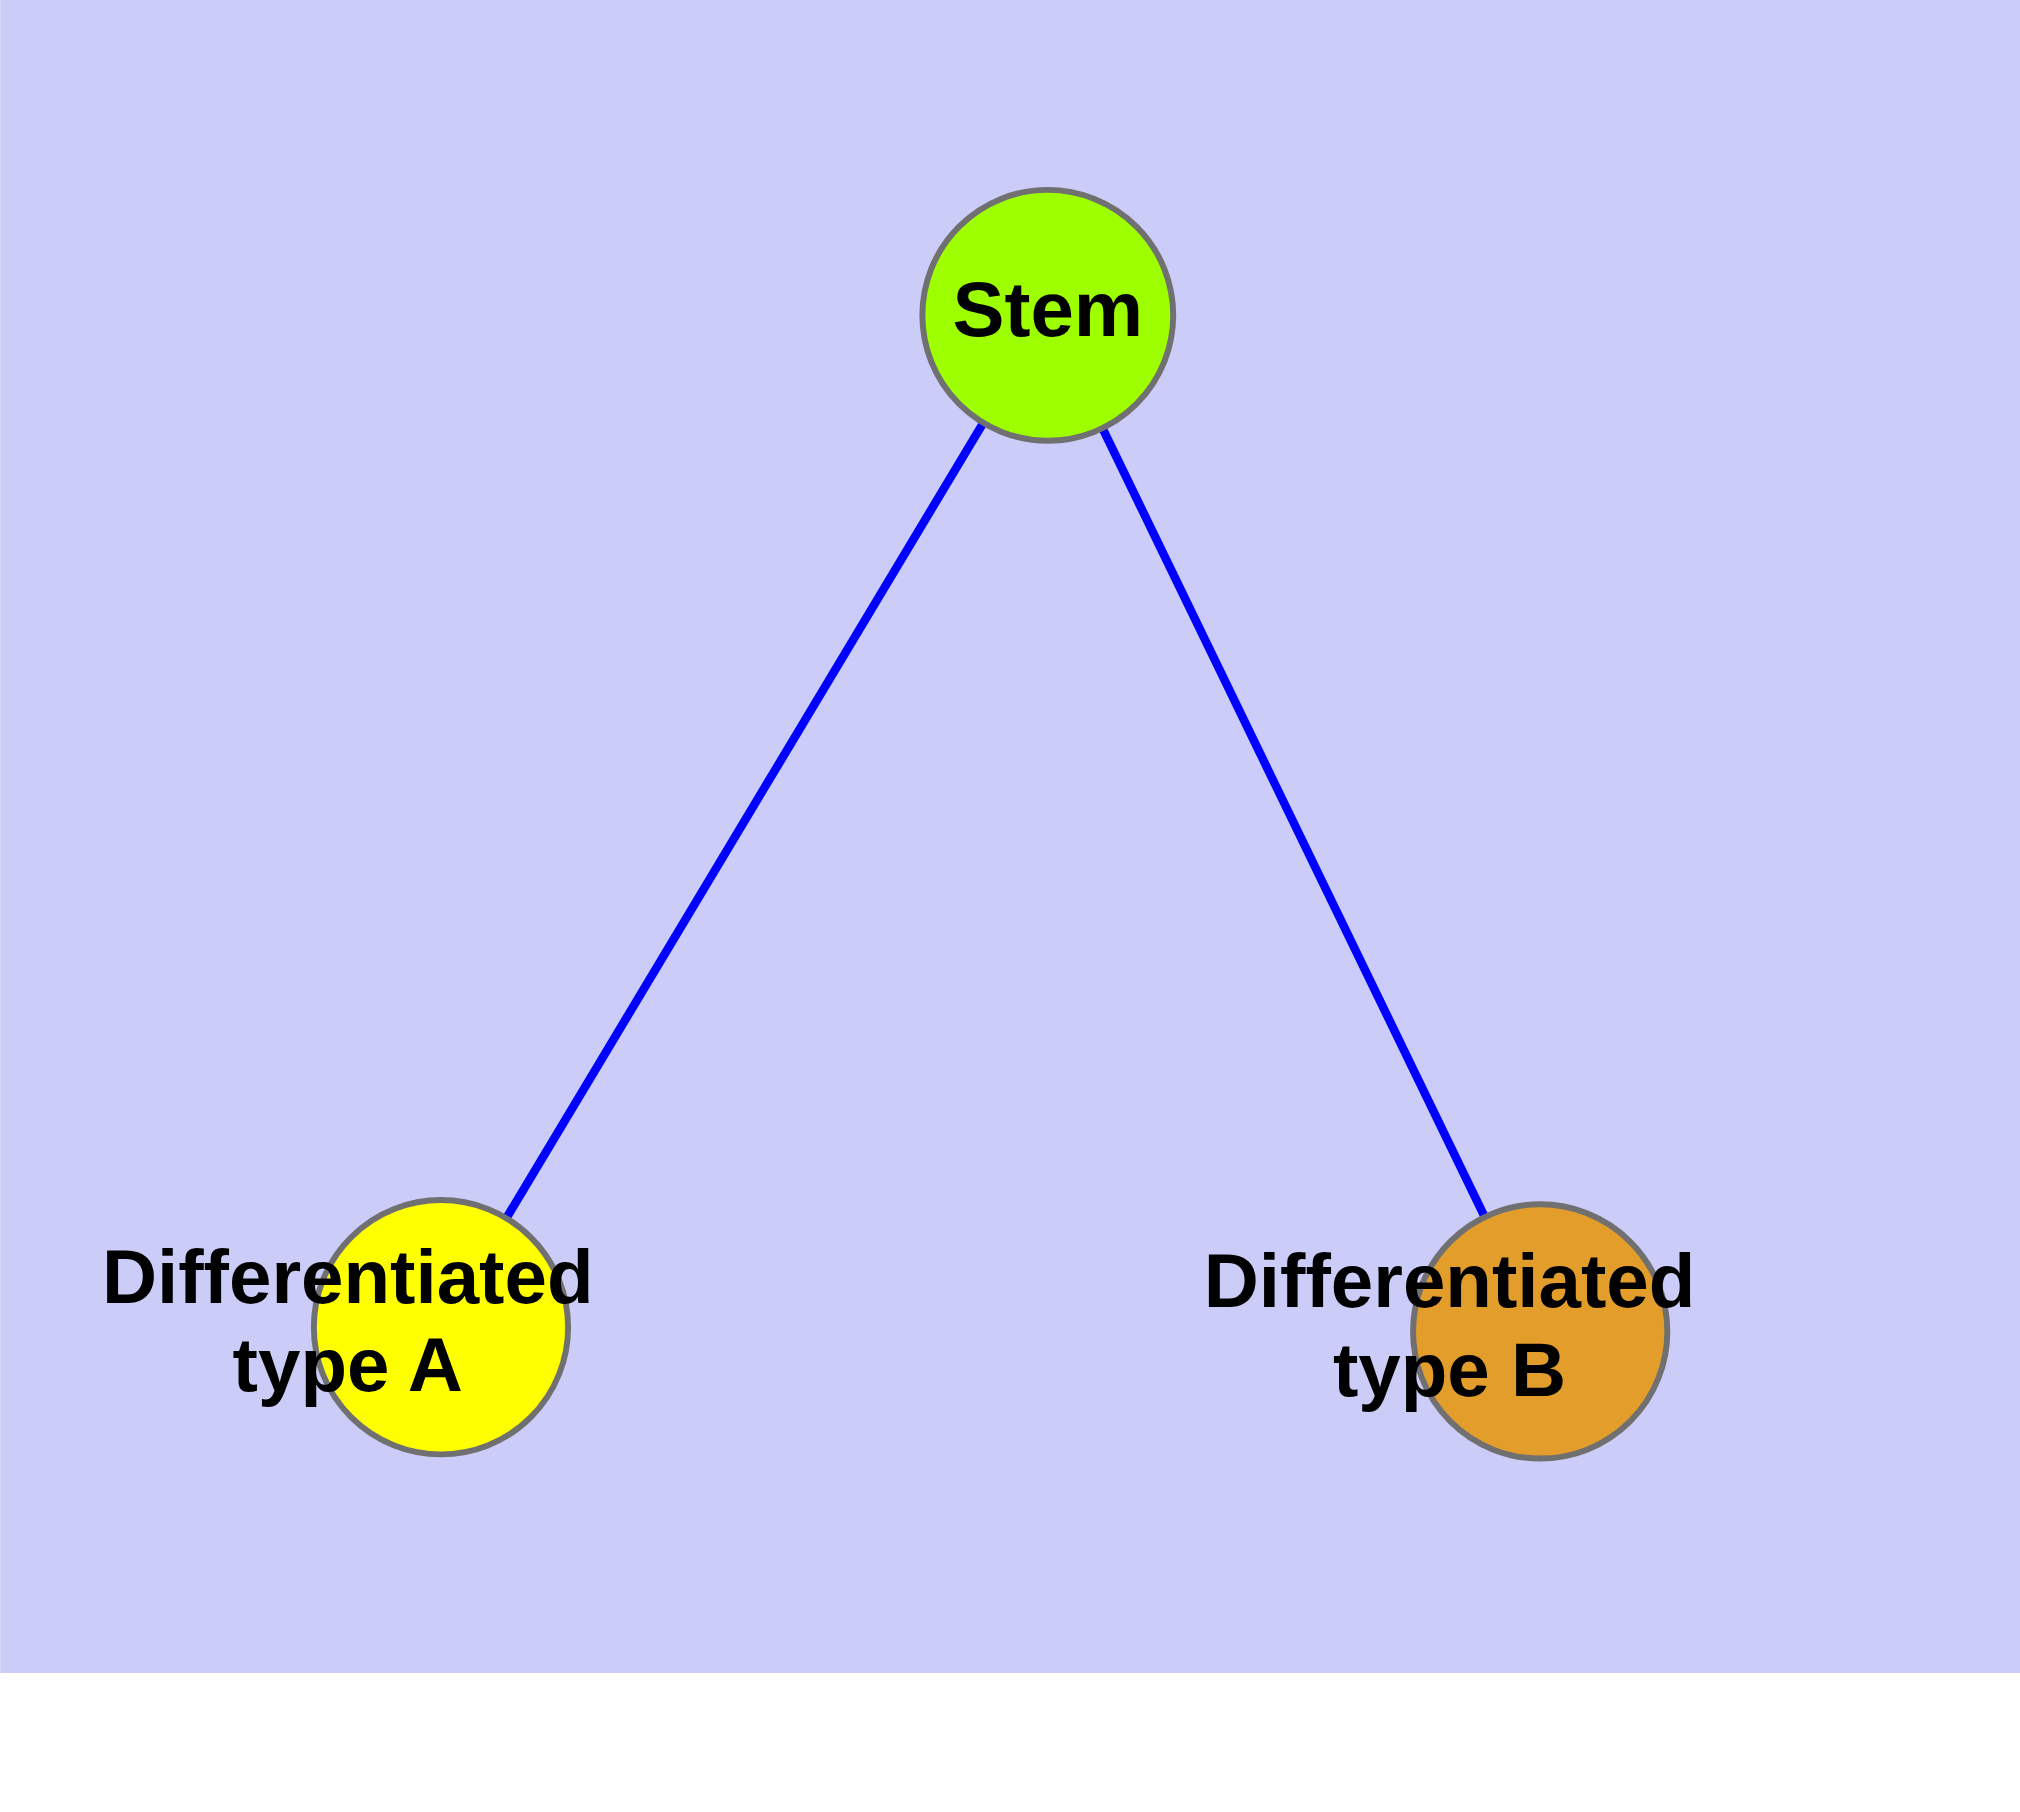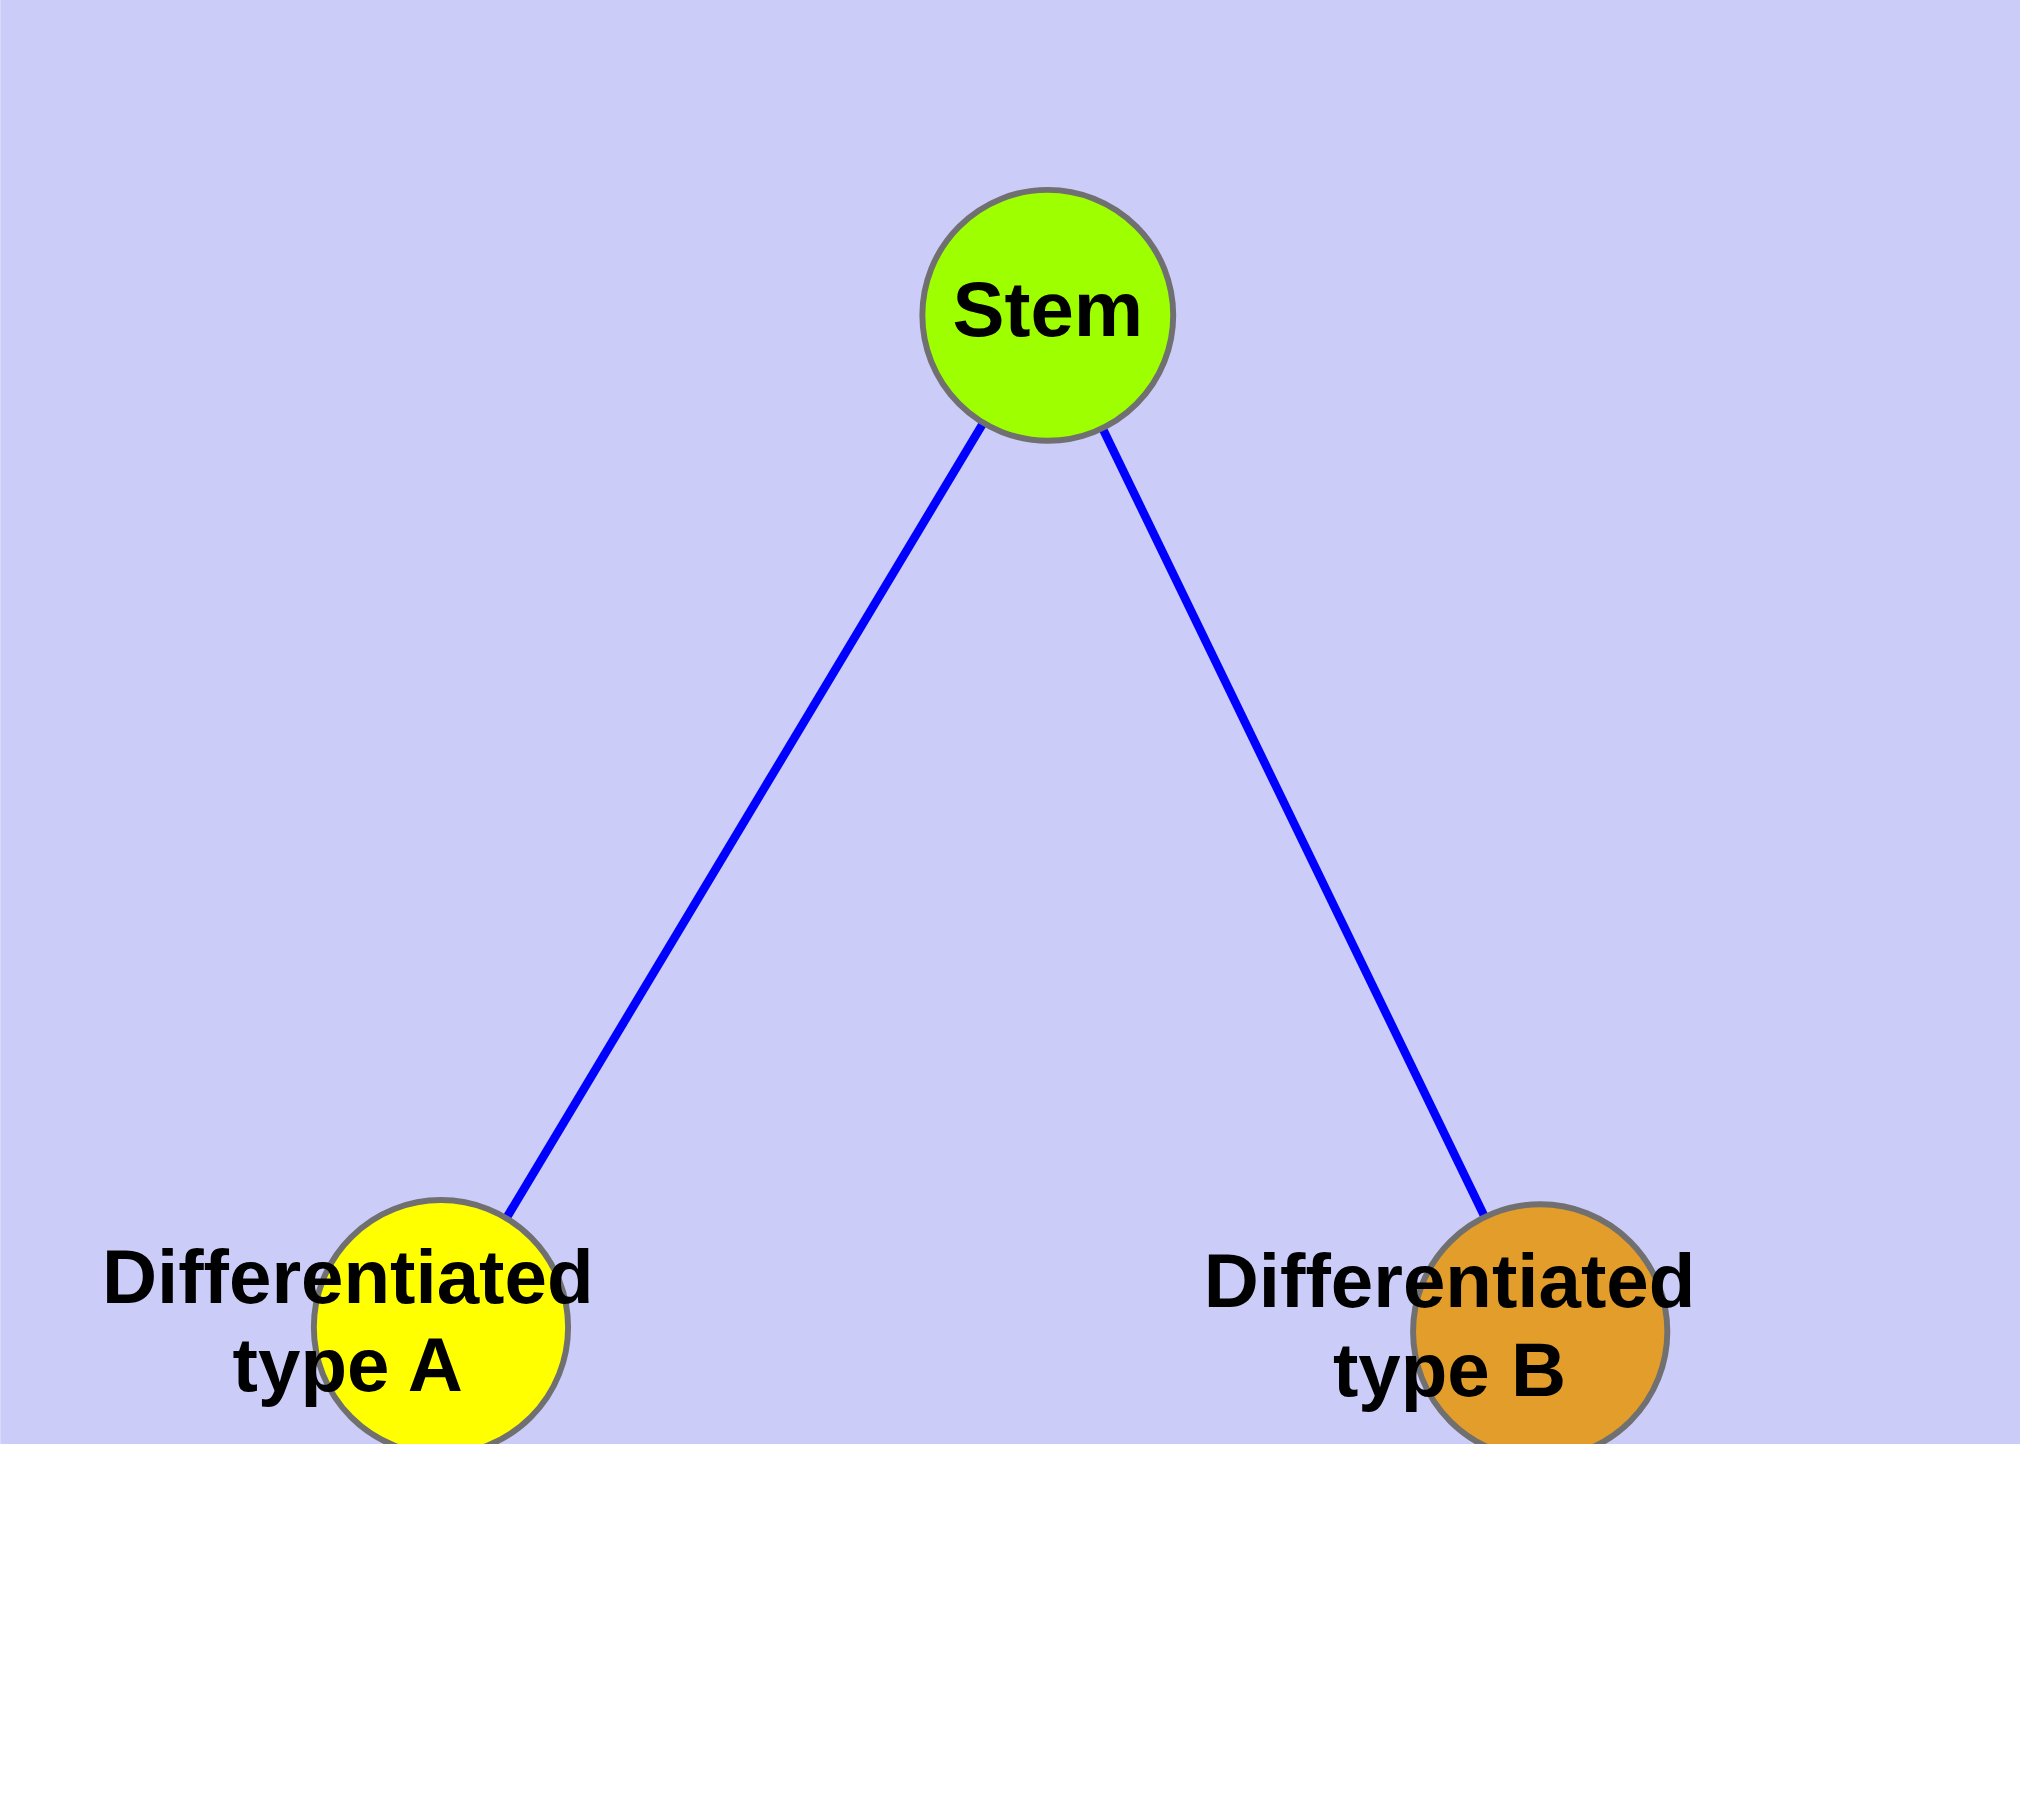--- a/index.html
+++ b/index.html
@@ -32,21 +32,21 @@
     font-family: "Liberation Sans", sans-serif;
     font-weight: bold;
     fill: #000000;
     text-anchor: middle;
     dominant-baseline: middle;
   }
 </style>
 </head>
 <body>
 
-<div id="canvas" style="width: 2021px; height: 1444px;">
+<div id="canvas" style="width: 2021px; height: 1673px;">
   <svg id="graph-svg" viewBox="0 0 2384 2138" xmlns="http://www.w3.org/2000/svg" style="width: 2021px; height: 1812px;">
     <rect id="bg-rect" x="0" y="0" width="2384" height="2138" fill="#ccccf9"></rect>
     <g id="edges-layer">
         <line class="edge-line" x1="1236" y1="372" x2="520" y2="1566" stroke="#0000ff" stroke-width="10"></line>
         <line class="edge-line" x1="1236" y1="372" x2="1817" y2="1571" stroke="#0000ff" stroke-width="10"></line>
       </g>
     <g id="nodes-layer">
         <circle class="node-circle" cx="1236" cy="372" r="148" fill="#9eff00" stroke="#707070" stroke-width="7"></circle>
         <circle class="node-circle" cx="520" cy="1566" r="150" fill="#ffff00" stroke="#707070" stroke-width="7"></circle>
         <circle class="node-circle" cx="1817" cy="1571" r="150" fill="#e39d2a" stroke="#707070" stroke-width="7"></circle>

